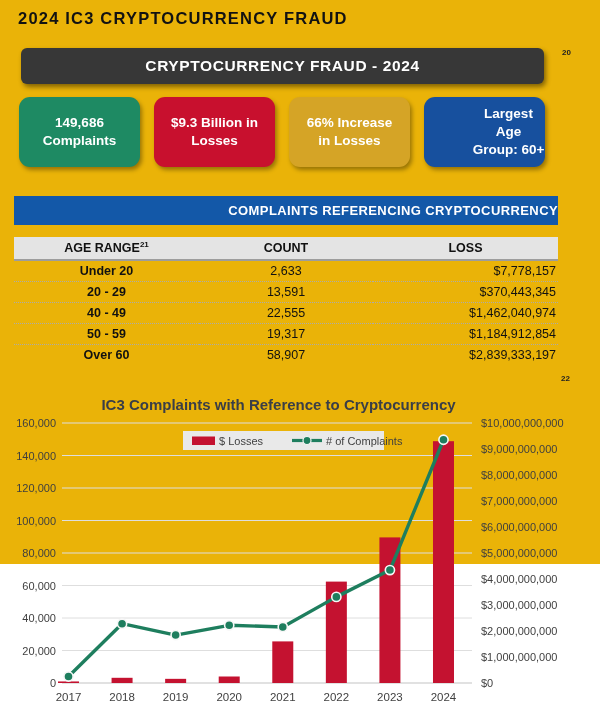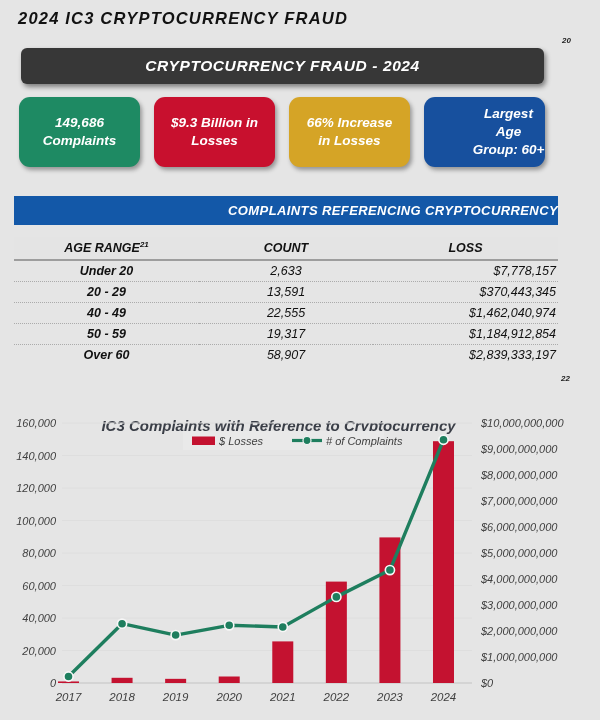--- a/index.html
+++ b/index.html
@@ -1,28 +1,28 @@
 <!DOCTYPE html>
 <html><head>
 <meta charset="utf-8">
 <style>
   * { margin:0; padding:0; box-sizing:border-box; }
   html,body { width:600px; height:720px; background:#fff; overflow:hidden;
               font-family:"Liberation Sans", sans-serif; }
-  .page { position:relative; width:600px; height:720px; background:#e5e5e5;font-style:italic; }
+  .page { position:relative; width:600px; height:564px; background:#eab308; }
 
   .page-title { position:absolute; top:9px; left:18px; font-size:16.5px; font-weight:bold;
                 color:#121212; letter-spacing:1.2px; }
 
   .banner { position:absolute; top:48px; left:21px; width:523px; height:36px;
             border-radius:6px; box-shadow:2px 3px 5px rgba(0,0,0,.45);
             color:#fff; font-size:15.5px; font-weight:bold; letter-spacing:.6px;
             display:flex; align-items:center; justify-content:center; }
   .footnote { position:absolute; font-size:8px; font-weight:bold; color:#222; }
-  .fn-banner { top:36px; left:562px;text-align:right; }
+  .fn-banner { top:48px; left:562px;text-align:right; }
   .fn-table  { top:374px; left:561px; }
 
   .cards { position:absolute; top:97px; left:19px; width:526px; height:70px;
            display:grid; grid-template-columns:repeat(4,1fr); gap:14px; }
   .card { border-radius:11px; color:#fff; font-weight:bold; font-size:13.5px;
           line-height:1.32; text-align:center; display:flex; flex-direction:column;
           justify-content:center; box-shadow:2px 3px 4px rgba(0,0,0,.35); }
 
   .table-wrap { position:absolute; top:196px; left:14px; width:544px; }
   .table-title { height:29px; line-height:29px; text-align:right; color:#fff;
@@ -33,21 +33,21 @@
   th.c-age  { width:34%; text-align:center; }
   th.c-count{ width:32%; text-align:center; }
   th.c-loss { width:34%; text-align:center;margin-top:40px; }
   tbody td { height:21px; border-bottom:1px dotted #ababab; padding:0; }
   tbody tr:last-child td { border-bottom:none; }
   td.age  { font-weight:bold; text-align:center; }
   td.count{ text-align:center; }
   td.loss { text-align:right; padding-right:2px; }
   sup { font-size:8px; }
 
-  .chart-title { position:absolute; top:417px; left:0; width:557px; text-align:center;
+  .chart-title { position:absolute; top:396px; left:0; width:557px; text-align:center;
                  font-size:15px; font-weight:bold; color:#3a3e47; }
   svg { position:absolute; top:416px; left:0; }
   svg text { font-family:"Liberation Sans", sans-serif; }
 </style>
 </head>
 <body>
 
 <div class="page">
 
   <h1 class="page-title">2024 IC3 CRYPTOCURRENCY FRAUD</h1>

